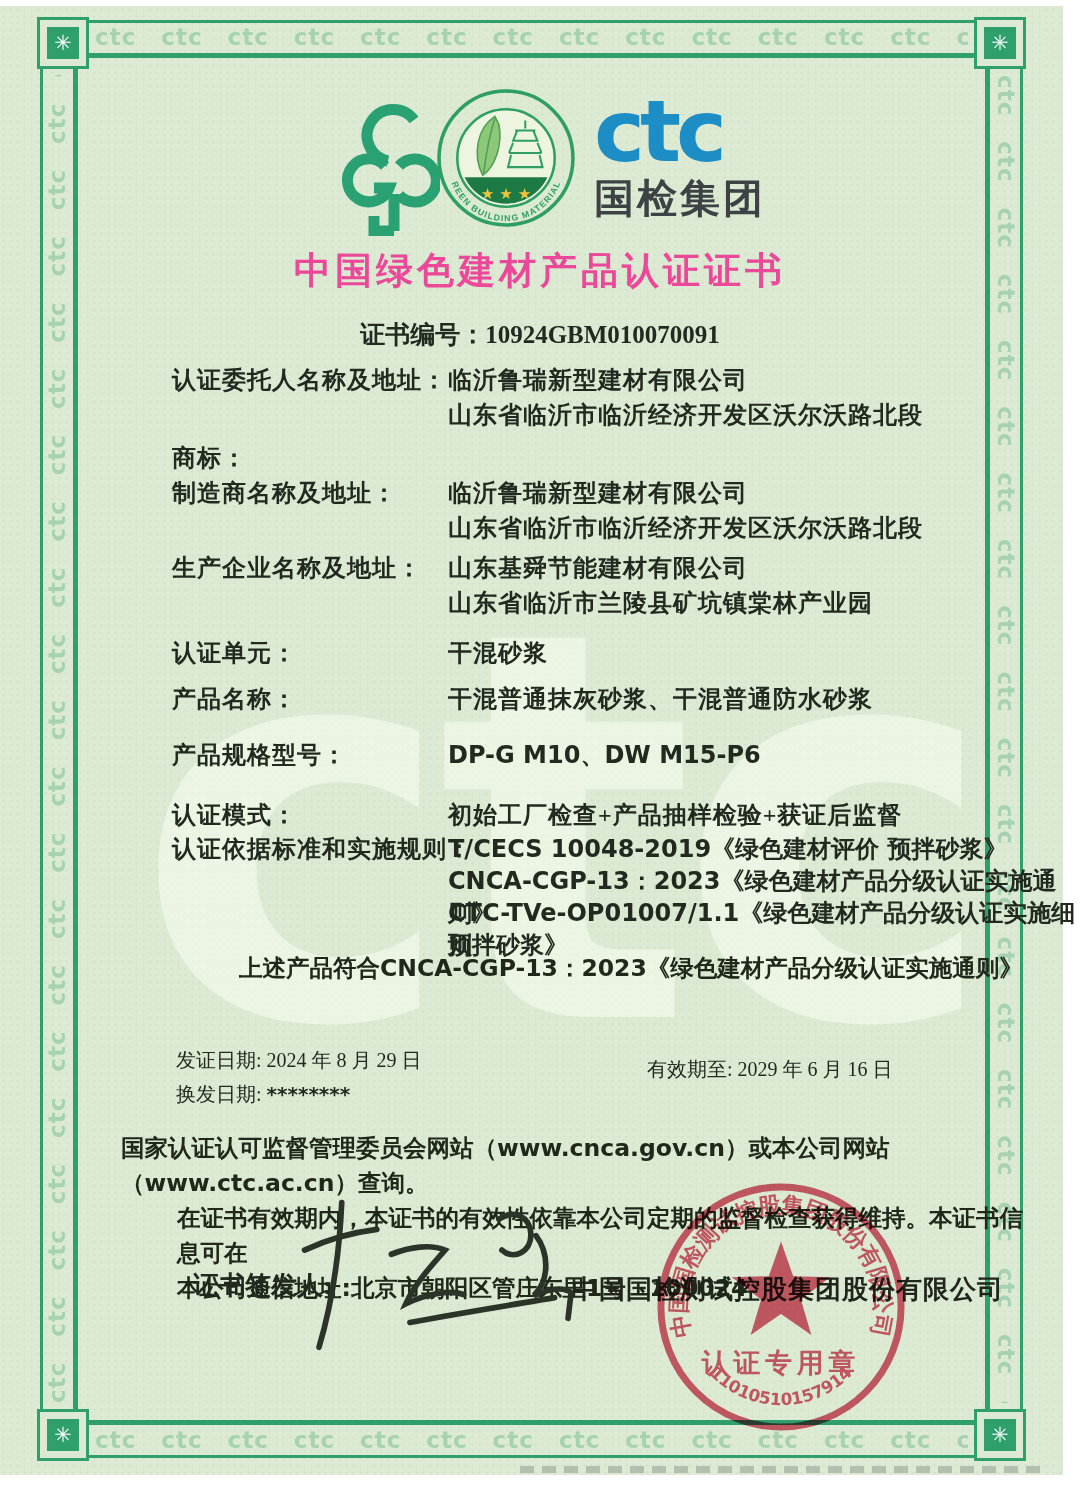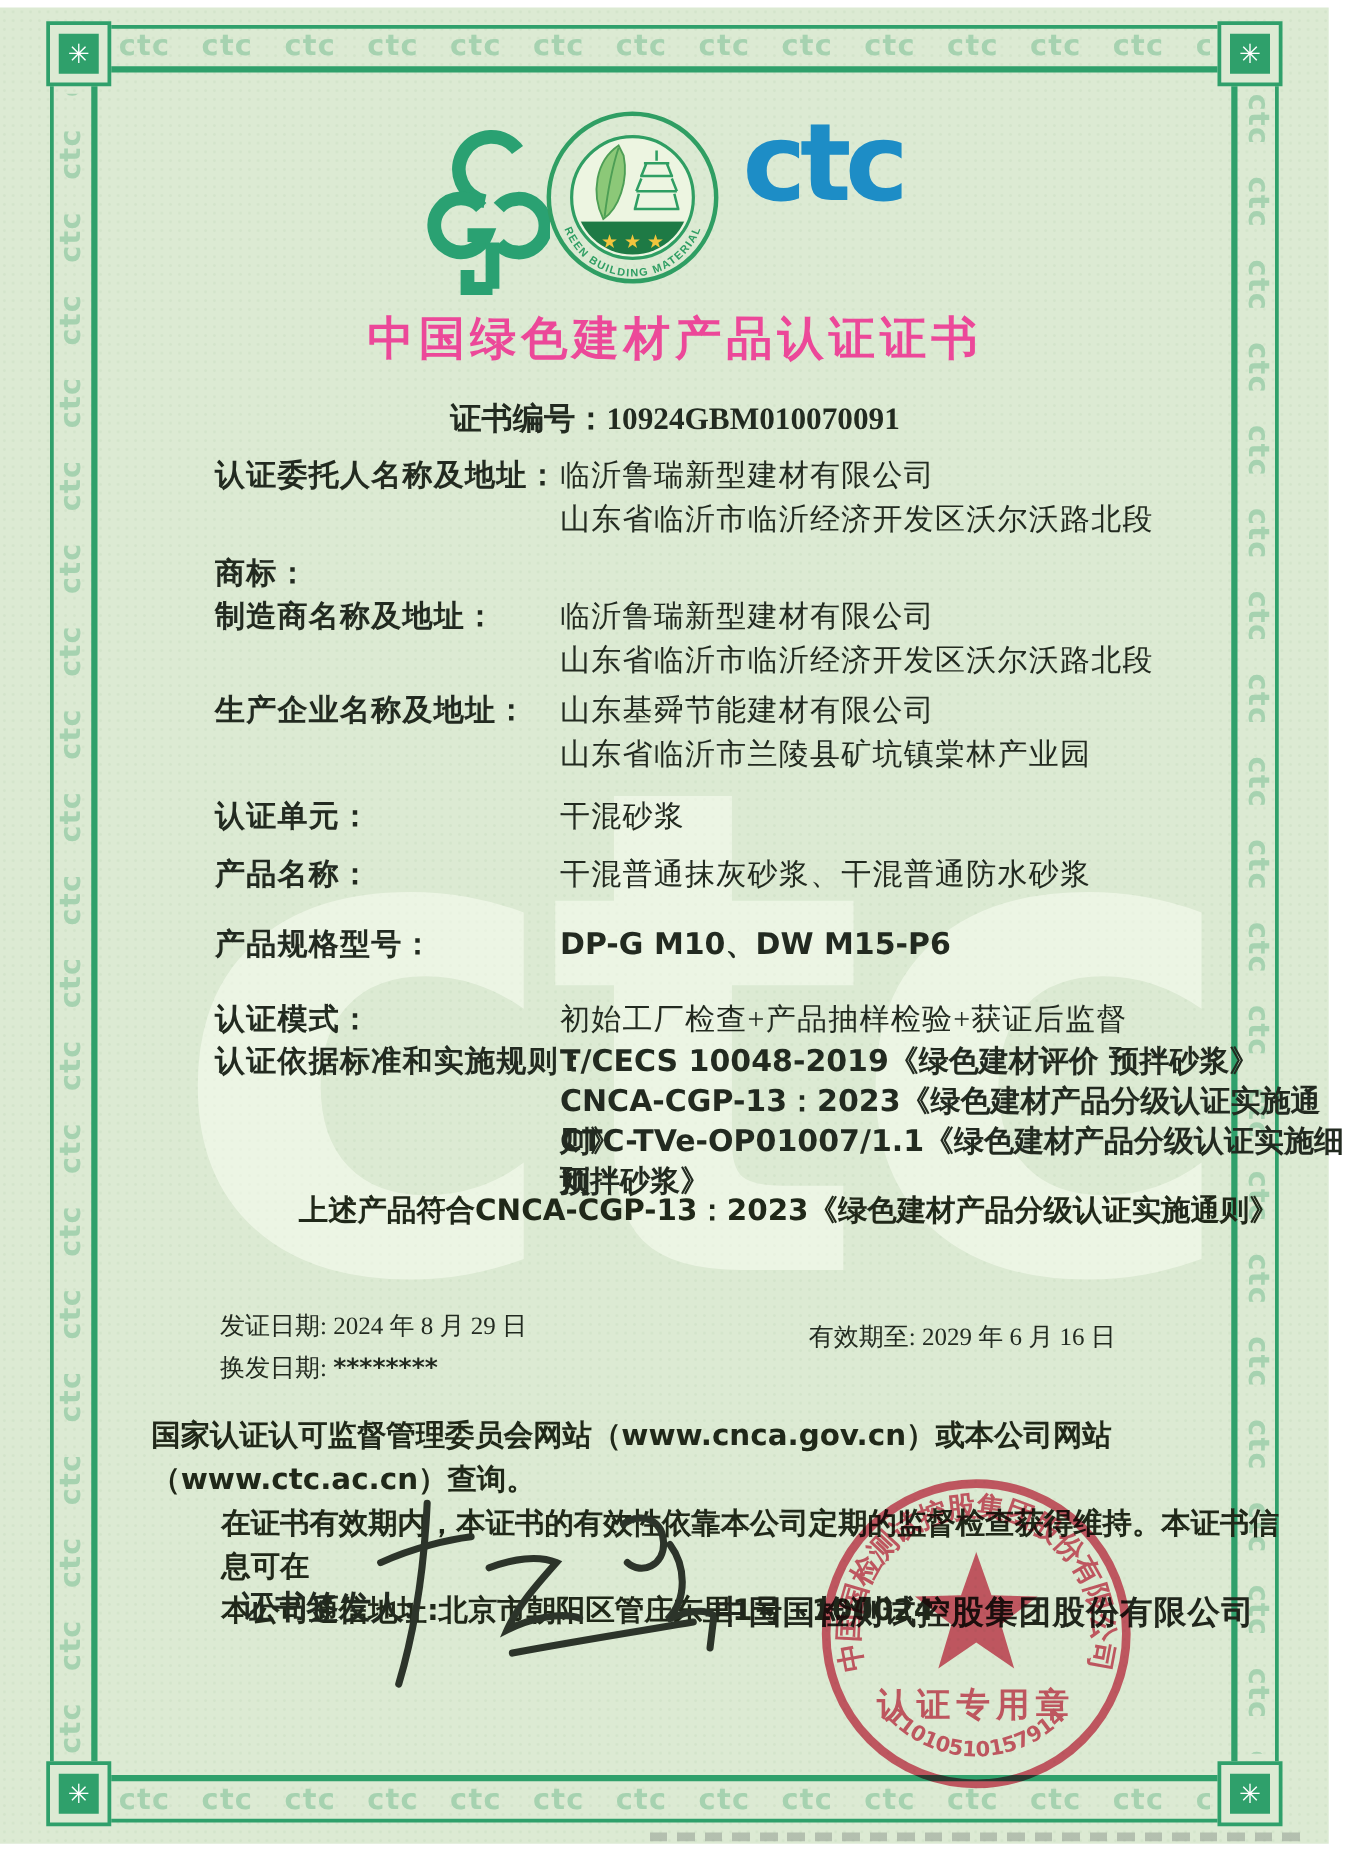--- a/index.html
+++ b/index.html
@@ -38,21 +38,21 @@
   .ctc-word{font-family:"DejaVu Sans",sans-serif;font-weight:bold;font-size:86px;line-height:86px;
     color:#1d8dc6;letter-spacing:-5px;}
   .ctc-cap{font-family:"DejaVu Sans",sans-serif;font-weight:bold;font-size:40px;line-height:44px;
     color:#3d4244;letter-spacing:3px;margin-top:2px;}
   .title{position:absolute;left:0;right:0;top:246px;text-align:center;z-index:4;
     font-size:37px;font-weight:900;color:#ec4899;letter-spacing:4px;}
   .cert-no{position:absolute;left:0;right:0;top:318px;text-align:center;z-index:4;
     font-size:25px;font-weight:bold;}
   
   .lab{position:absolute;left:172px;font-size:24px;font-weight:bold;z-index:4;letter-spacing:1px;}
-  .val{position:absolute;left:448px;font-size:24px;font-weight:400;z-index:4;letter-spacing:1px;}
+  .val{position:absolute;left:448px;font-size:24px;font-weight:700;z-index:4;letter-spacing:1px;}
   .val-code{font-family:"DejaVu Sans",sans-serif;font-weight:bold;letter-spacing:0;}
   .para{position:absolute;left:86px;width:918px;z-index:4;font-family:"DejaVu Sans",sans-serif;
     font-weight:600;font-size:23.5px;line-height:34px;color:#202819;margin-left:35px;}
   .date-line{position:absolute;font-size:20px;z-index:4;margin-left:39px;}
   
   .signer-label{position:absolute;left:193px;top:1268px;font-size:26px;font-weight:bold;z-index:4;}
   .signature{position:absolute;left:288px;top:1188px;z-index:4;}
   .company{position:absolute;left:572px;top:1272px;z-index:4;font-family:"DejaVu Sans",sans-serif;
     font-weight:bold;font-size:26px;letter-spacing:1px;color:#20261c;}
   .seal{position:absolute;left:652px;top:1178px;z-index:5;opacity:.88;mix-blend-mode:multiply;}
@@ -122,20 +122,21 @@
       <textPath href="#arcTop" startOffset="50%" text-anchor="middle">绿色建材</textPath>
     </text>
     <text font-size="8.6" font-weight="bold" fill="#2f9e63" style="font-family:'Liberation Sans',sans-serif;letter-spacing:1.2px;">
       <textPath href="#arcBot" startOffset="50%" text-anchor="middle">GREEN BUILDING MATERIALS</textPath>
     </text>
   </svg>
 </div>
 
 <div class="logo-ctc">
   <div class="ctc-word">ctc</div>
+  <div class="ctc-cap">国检集团</div>
 </div>
 
 <div class="title">中国绿色建材产品认证证书</div>
 <div class="cert-no">
   <span>证书编号：</span><span class="val-code" style="font-family:'Liberation Serif',serif;">10924GBM010070091</span>
 </div>
 
 <div class="lab" style="top:364px">认证委托人名称及地址：</div>
 <div class="val" style="top:364px">临沂鲁瑞新型建材有限公司</div>
 <div class="val" style="top:399px">山东省临沂市临沂经济开发区沃尔沃路北段</div>

